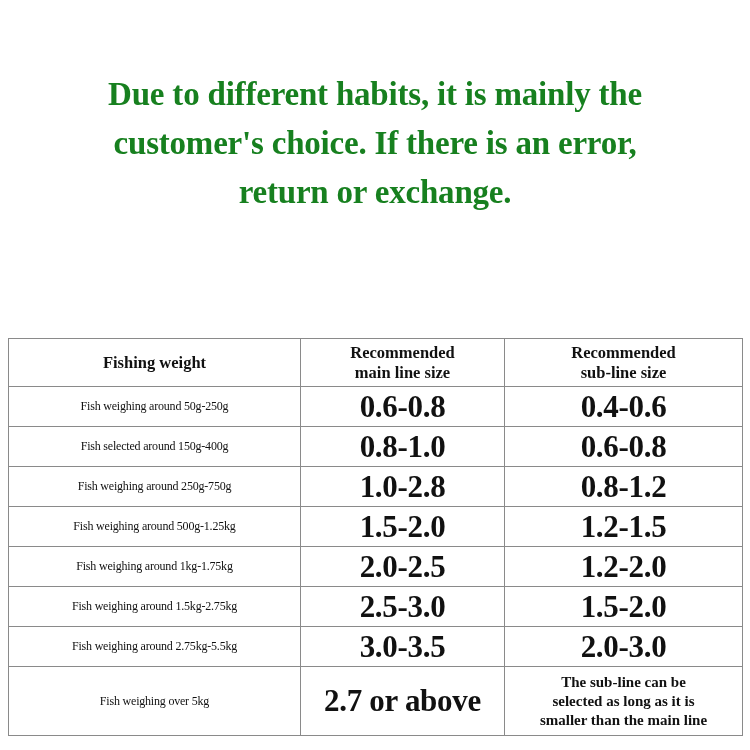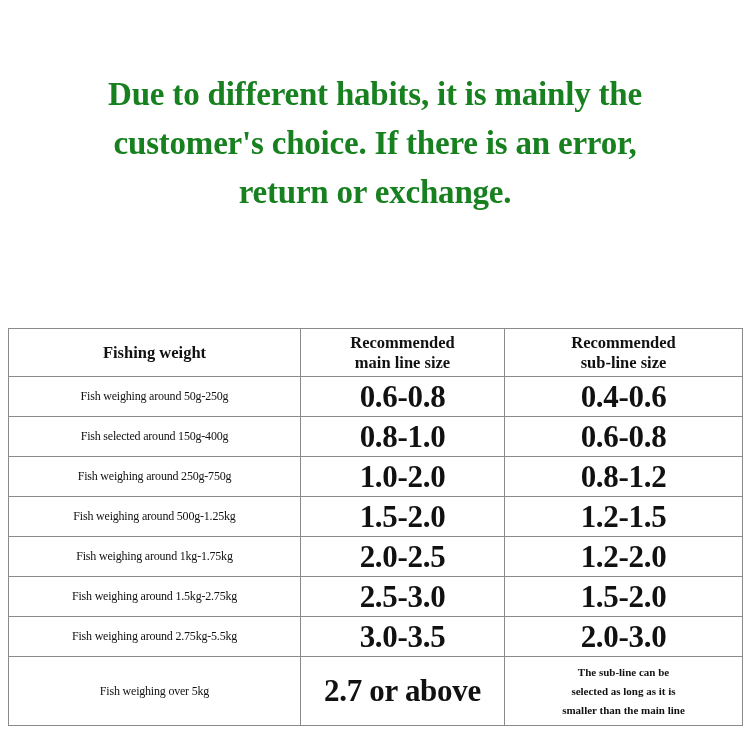--- a/index.html
+++ b/index.html
@@ -38,21 +38,21 @@
   }
   .notice-line {
     display: block;
     white-space: nowrap;
   }
 
   
   .size-table {
     position: absolute;
     left: 8px;
-    top: 328px;
+    top: 338px;
     width: 734px;
     border-collapse: collapse;
     table-layout: fixed;
     background: #ffffff;
   }
   .size-table td {
     border: 1px solid #8a8a8a;
     text-align: center;
     vertical-align: middle;
     color: #111111;
@@ -87,21 +87,21 @@
     font-size: 31px;
     letter-spacing: -0.3px;
   }
 
   
   .last-row td {
     height: 68px;
   }
   .last-row .cell-note {
     font-weight: bold;
-    font-size: 11px;
+    font-size: 15px;
     line-height: 19px;
   }
   .last-row .cell-note span { display: block; }
 </style>
 </head>
 <body>
 
 <div class="page">
 
   <div class="notice">
@@ -134,21 +134,21 @@
         <td class="cell-value">0.6-0.8</td>
         <td class="cell-value">0.4-0.6</td>
       </tr>
       <tr class="data-row">
         <td class="cell-weight">Fish selected around 150g-400g</td>
         <td class="cell-value">0.8-1.0</td>
         <td class="cell-value">0.6-0.8</td>
       </tr>
       <tr class="data-row">
         <td class="cell-weight">Fish weighing around 250g-750g</td>
-        <td class="cell-value">1.0-2.0</td>
+        <td class="cell-value">1.0-2.8</td>
         <td class="cell-value">0.8-1.2</td>
       </tr>
       <tr class="data-row">
         <td class="cell-weight">Fish weighing around 500g-1.25kg</td>
         <td class="cell-value">1.5-2.0</td>
         <td class="cell-value">1.2-1.5</td>
       </tr>
       <tr class="data-row">
         <td class="cell-weight">Fish weighing around 1kg-1.75kg</td>
         <td class="cell-value">2.0-2.5</td>

